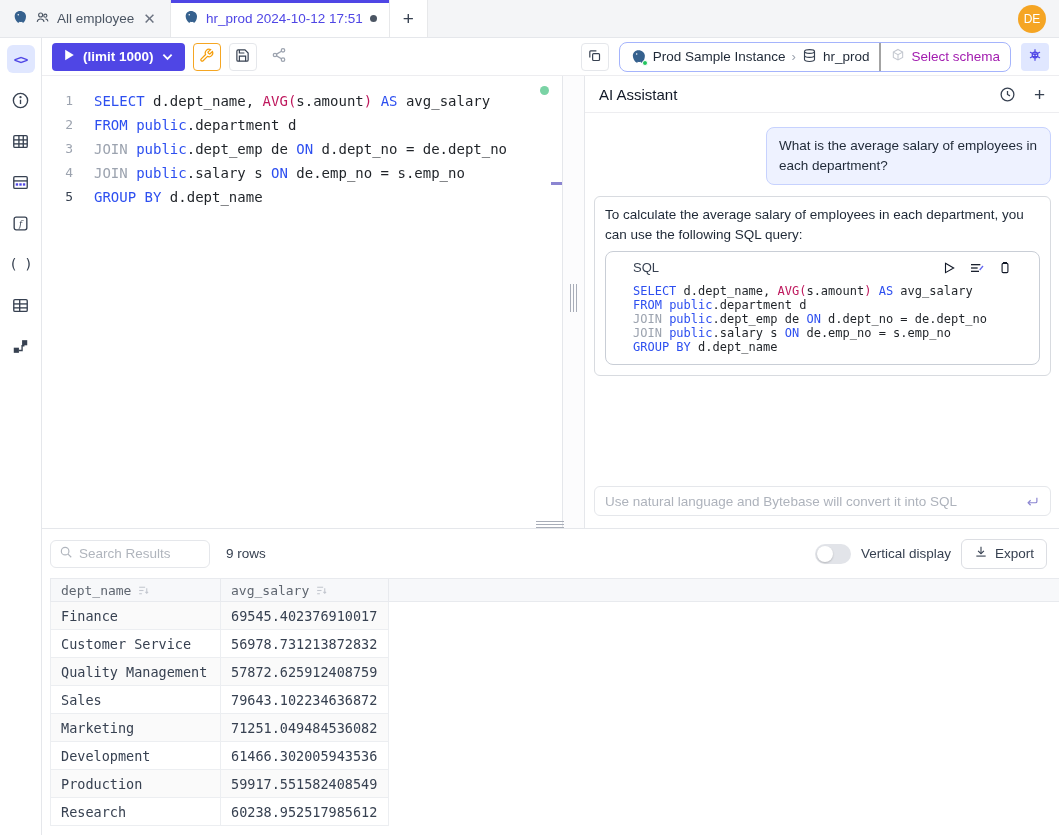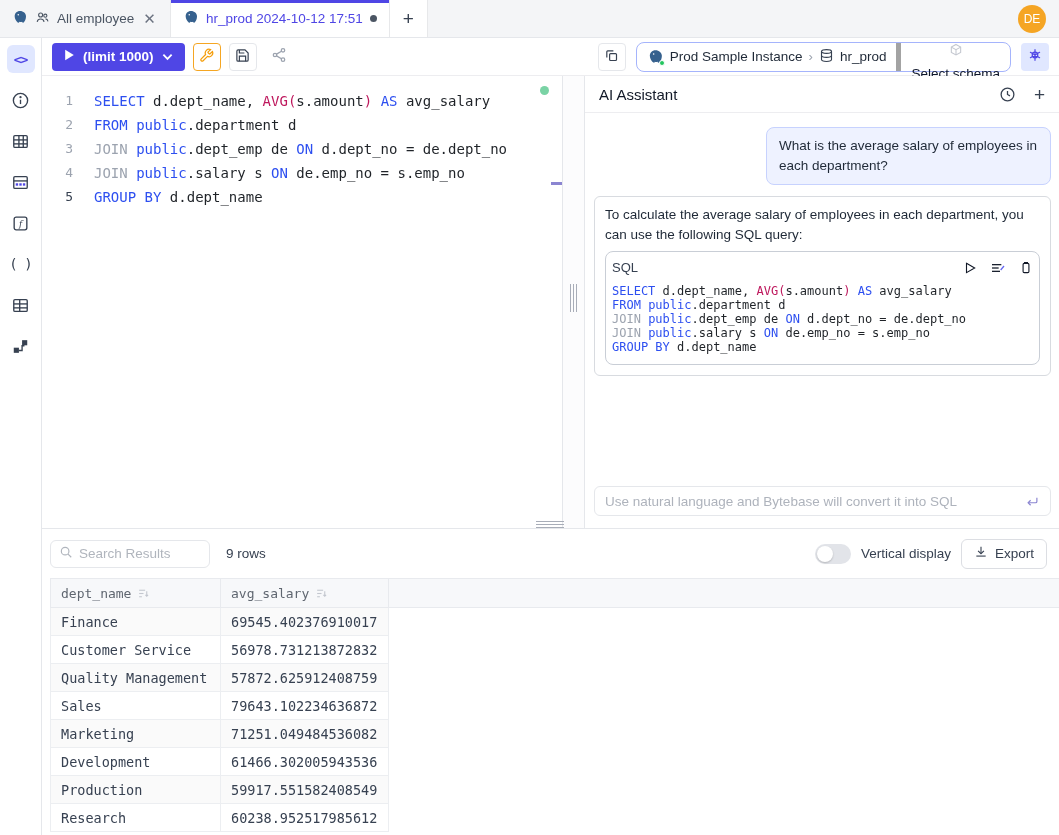--- a/index.html
+++ b/index.html
@@ -24,21 +24,21 @@
 
   
   .toolbar { position:absolute; left:42px; top:38px; width:1017px; height:38px; background:#fff; border-bottom:1px solid #ededf0; display:flex; align-items:center; padding:0 10px; gap:8px; }
   .run-btn { height:28px; background:#4f46e5; color:#fff; border:none; border-radius:4px; display:flex; align-items:center; gap:8px; padding:0 12px; font-size:13.5px; font-weight:bold; cursor:pointer;text-align:center; }
   .icon-btn { width:28px; height:28px; border-radius:4px; background:#fff; border:1px solid #e5e7eb; display:flex; align-items:center; justify-content:center; cursor:pointer; color:#374151; }
   .icon-btn.warn { border-color:#f5a623; color:#f59e0b; }
   .icon-btn.plain { border-color:transparent; color:#9ca3af; }
   .toolbar-right { margin-left:auto; display:flex; align-items:center; gap:10px; }
   .conn-pill { height:30px; border:1px solid #a5b4fc; border-radius:8px; display:flex; align-items:center; font-size:13.5px; color:#1f2937; background:#fff; cursor:pointer; }
   .conn-seg { display:flex; align-items:center; gap:6px; padding:0 10px; height:100%; }
-  .conn-seg.schema { border-left:5px solid #a3a3a3; color:#0f172a;flex-direction:column; }
+  .conn-seg.schema { border-left:2px solid #a3a3a3; color:#a21caf; }
   .crumb-sep { color:#9ca3af; font-size:13px; }
   .pg-wrap { position:relative; width:17px; height:17px; }
   .status-dot { position:absolute; right:-1px; bottom:-1px; width:6px; height:6px; border-radius:50%; background:#22c55e; border:1px solid #fff; }
   .ai-toggle { width:28px; height:28px; border-radius:4px; background:#e0e7ff; color:#4f46e5; border:none; display:flex; align-items:center; justify-content:center; cursor:pointer; }
 
   
   .editor { position:absolute; left:42px; top:76px; width:521px; height:452px; background:#fff; border-right:1px solid #e5e7eb; font-family:"DejaVu Sans Mono", monospace; font-size:14px; }
   .editor-inner { position:absolute; left:0; top:13px; right:0; }
   .ed-line { display:flex; height:24px; line-height:24px; }
   .ed-num { width:52px; text-align:right; padding-right:21px; color:#9ca3af; font-size:13px; user-select:none; }
@@ -60,21 +60,21 @@
 
   
   .ai-panel { position:absolute; left:584px; top:76px; width:475px; height:452px; background:#fff; border-left:1px solid #e5e7eb; }
   .ai-header { height:37px; border-bottom:1px solid #ededf0; display:flex; align-items:center; padding:0 14px; }
   .ai-title { font-size:15px; color:#111827; }
   .ai-header-icons { margin-left:auto; display:flex; align-items:center; gap:18px; color:#374151; }
   .ai-header-icons .hicon { cursor:pointer; display:flex; }
   .plus-glyph { font-size:19px; line-height:1; color:#374151; }
   .user-bubble { position:absolute; right:8px; top:51px; max-width:285px; background:#eef2ff; border:1px solid #c7d2fe; border-radius:8px; padding:8px 12px; font-size:13.5px; line-height:20px; color:#1f2937; }
   .ai-msg { position:absolute; left:9px; top:120px; width:457px; border:1px solid #d8dbe0; border-radius:6px; padding:8px 10px 10px; font-size:13.5px; line-height:20px; color:#1f2937; }
-  .code-box { margin-top:6px; border:1px solid #c9ced6; border-radius:8px; padding:6px 6px 10px; }
+  .code-box { margin-top:6px; border:1px solid #c9ced6; border-radius:8px; padding:6px 27px 10px; }
   .code-box-head { display:flex; align-items:center; height:20px; }
   .code-lang { font-size:13px; color:#374151; }
   .code-actions { margin-left:auto; display:flex; align-items:center; gap:13px; color:#111827; }
   .code-actions .hicon { cursor:pointer; display:flex; }
   .code-body { margin-top:6px; font-family:"DejaVu Sans Mono", monospace; font-size:12px; }
   .code-line { height:14px; line-height:14px; white-space:pre; }
   .ai-input { position:absolute; left:9px; top:410px; width:457px; height:30px; border:1px solid #e5e7eb; border-radius:6px; display:flex; align-items:center; padding:0 10px; gap:8px; }
   .ai-input input { flex:1; border:none; outline:none; font-size:13.5px; color:#374151; font-family:"Liberation Sans", sans-serif; }
   .ai-input input::placeholder { color:#aeb3bc; }
   .enter-icon { color:#8b85d1; display:flex; }
@@ -86,21 +86,21 @@
   .search-box input { flex:1; min-width:0; border:none; outline:none; font-size:13.5px; color:#374151; font-family:"Liberation Sans", sans-serif; }
   .search-box input::placeholder { color:#b0b5bd; }
   .row-count { font-size:13.5px; color:#374151; }
   .res-right { margin-left:auto; display:flex; align-items:center; gap:10px; }
   .toggle { width:36px; height:20px; border-radius:10px; background:#e2e4e9; position:relative; cursor:pointer; }
   .toggle .knob { position:absolute; left:2px; top:2px; width:16px; height:16px; border-radius:50%; background:#fff; box-shadow:0 1px 2px rgba(0,0,0,.2); }
   .toggle-label { font-size:13.5px; color:#374151; }
   .export-btn { height:30px; border:1px solid #dcdee3; background:#fff; border-radius:6px; display:flex; align-items:center; gap:7px; padding:0 12px; font-size:13.5px; color:#374151; cursor:pointer; }
 
   .grid { position:absolute; left:8px; top:49px; width:1009px; font-family:"DejaVu Sans Mono", monospace; }
-  .grid-head { display:flex; height:30px; background:#f7f8fa; border:1px solid #e8eaee; border-right:none; }
+  .grid-head { display:flex; height:24px; background:#f7f8fa; border:1px solid #e8eaee; border-right:none; }
   .gh-cell { display:flex; align-items:center; gap:6px; padding:0 10px; font-size:13px; color:#5f6670; border-right:1px solid #e8eaee; cursor:pointer; }
   .gh-cell.c1 { width:170px; }
   .gh-cell.c2 { width:168px; }
   .gh-fill { flex:1; border-right:none; }
   .sort-ico { color:#c3c7cf; display:flex; }
   .grid-body { border-left:1px solid #eceef1; width:339px; }
   .g-row { display:flex; height:28px; }
   .g-row:nth-child(odd) { background:#fafafa; }
   .g-cell { display:flex; align-items:center; padding:0 10px; font-size:13.5px; color:#374151; border-right:1px solid #eceef1; border-bottom:1px solid #eceef1; }
   .g-cell.c1 { width:170px; }

